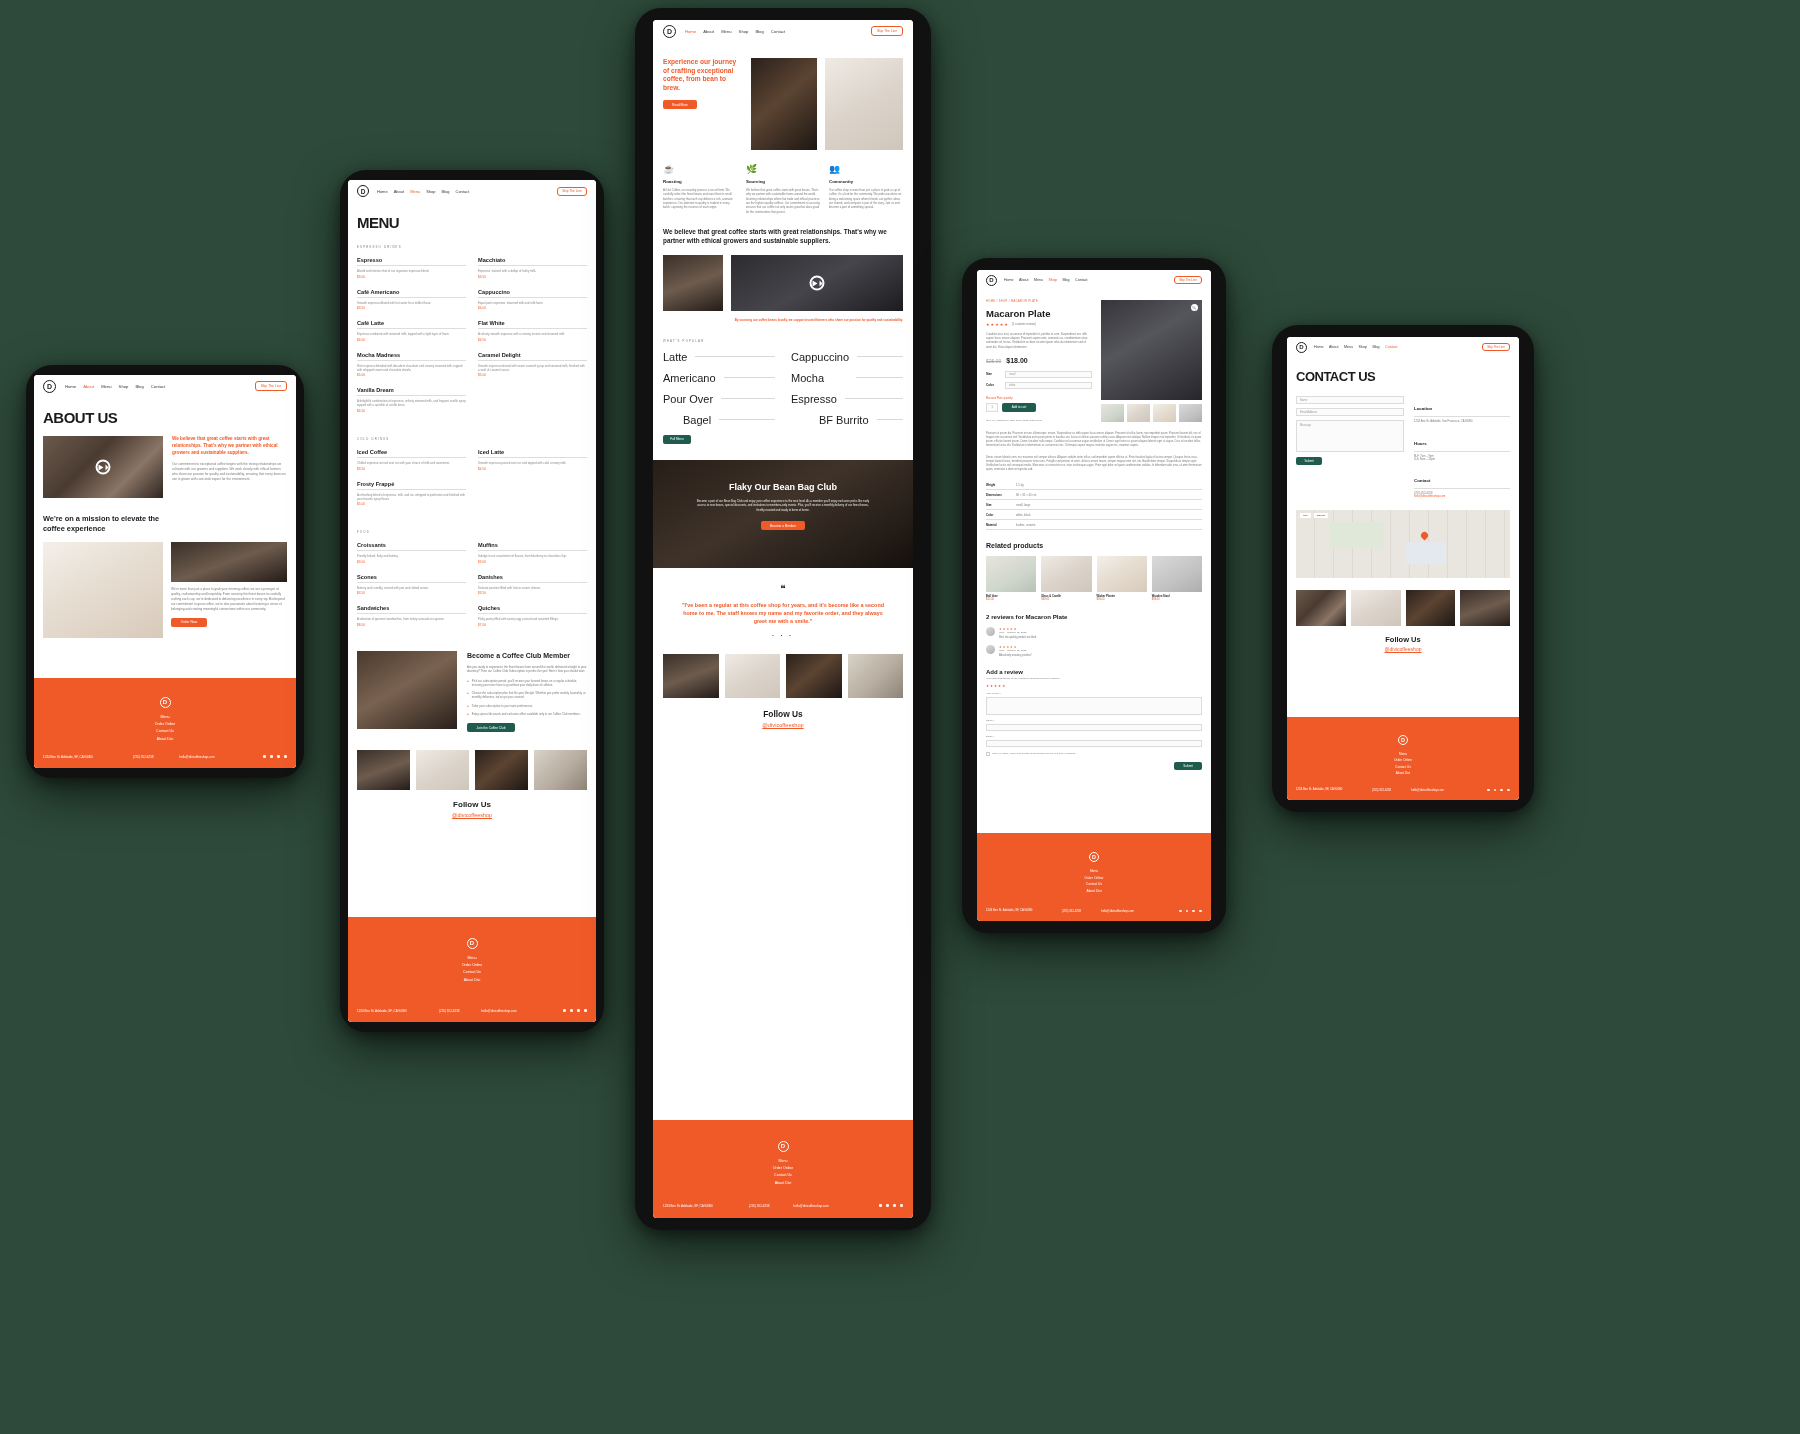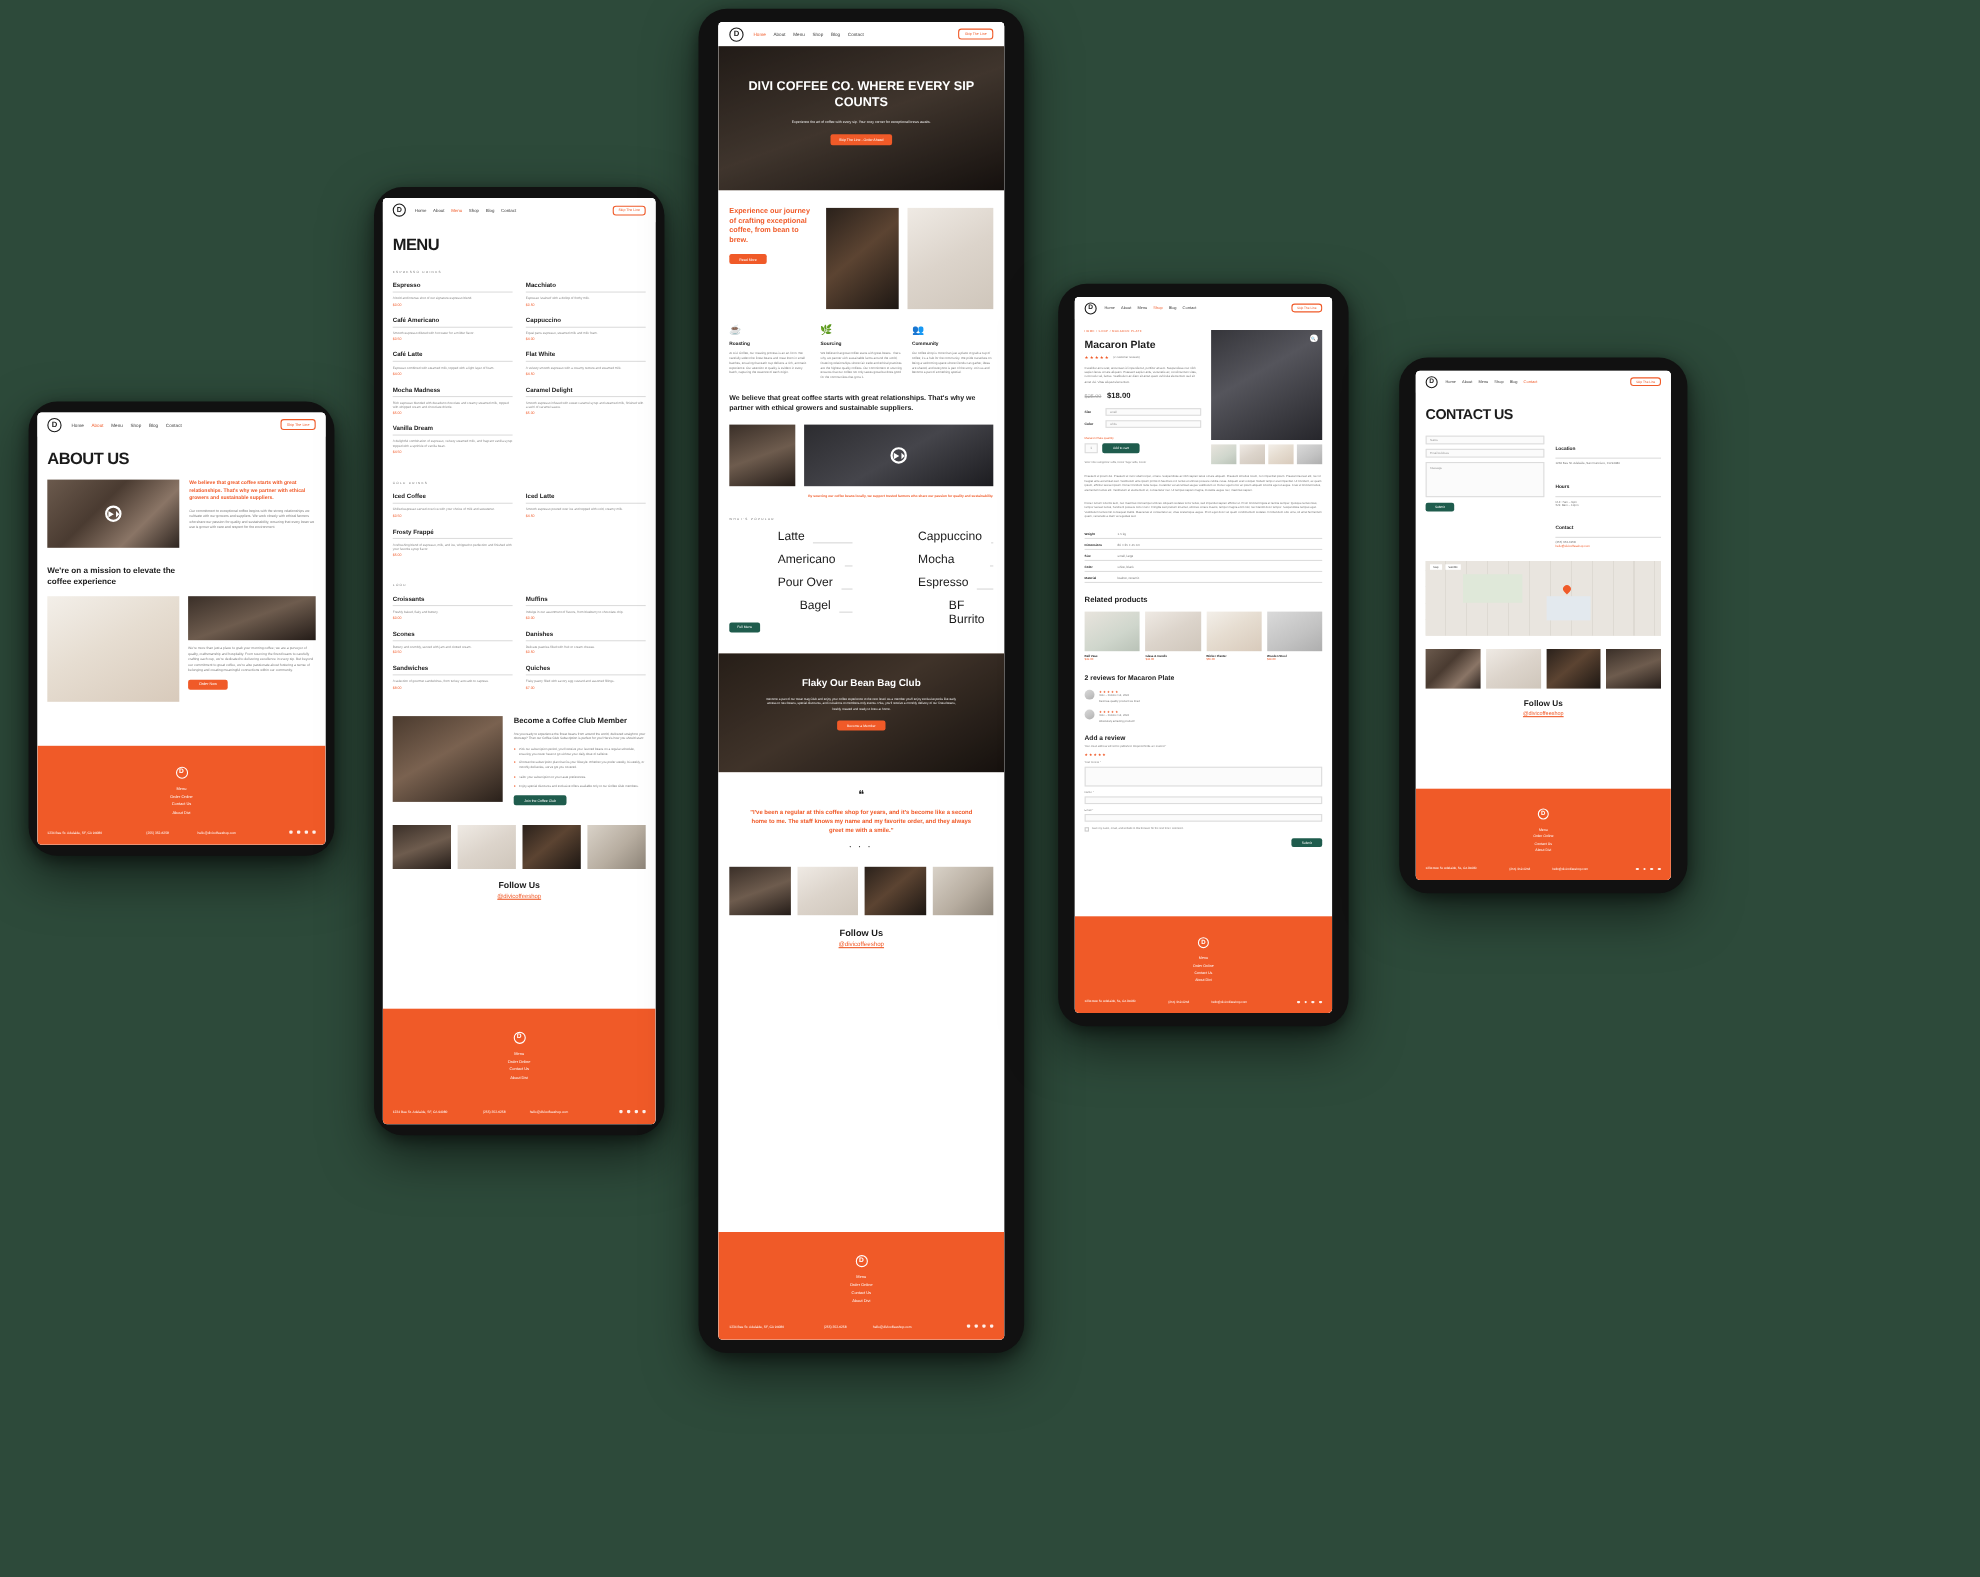--- a/index.html
+++ b/index.html
@@ -77,21 +77,21 @@
 
   .stars { color:#F05A28; letter-spacing:1px; }
 
   
   .mcols { display:flex; }
   .mcol { flex:1; }
   .mitem .name { font-weight:800; color:#1b1b1b; }
   .mitem .price { color:#F05A28; }
   .mitem .desc { color:#8a8a8a; }
 
-  .bigword { display:flex; align-items:flex-end;margin-left:44px; }
+  .bigword { display:flex; align-items:center; }
   .bigword .w { color:#1b1b1b; font-weight:400; }
   .bigword .ln { flex:1; border-bottom:1px solid #d8d8d8; margin-left:8px; }
 
   .formfield { border:1px solid #dcdcdc; background:#fbfbfb; color:#9a9a9a;
                display:flex; align-items:center; }
   .ico-round { border-radius:50%; display:flex; align-items:center; justify-content:center; }
 </style>
 </head>
 <body>
 
@@ -366,30 +366,20 @@
             <span class="active">Home</span>
             <span>About</span>
             <span>Menu</span>
             <span>Shop</span>
             <span>Blog</span>
             <span>Contact</span>
           </div>
           <div class="navbtn" style="width:32px;height:10px;font-size:3.3px;">Skip The Line</div>
         </div>
 
-        <div class="ph coffee2" style="height:131px;">
-          <div style="position:absolute;inset:0;background:rgba(0,0,0,.42);"></div>
-          <div style="position:absolute;left:18px;right:18px;top:30px;text-align:center;color:#fff;">
-            <div style="font-size:11.5px;font-weight:800;line-height:1.25;">DIVI COFFEE CO. WHERE EVERY SIP COUNTS</div>
-            <div style="font-size:3.2px;margin-top:8px;opacity:.92;">Experience the art of coffee with every sip. Your cozy corner for exceptional brews awaits.</div>
-            <div style="display:flex;justify-content:center;margin-top:9px;">
-              <div class="btn-orange" style="width:56px;height:10px;font-size:3.2px;">Skip The Line - Order Ahead</div>
-            </div>
-          </div>
-        </div>
 
         <div style="display:flex;gap:8px;padding:16px 10px 0;">
           <div style="width:80px;">
             <div class="orange" style="font-size:6.6px;font-weight:800;line-height:1.3;">Experience our journey of crafting exceptional coffee, from bean to brew.</div>
             <div class="btn-orange" style="width:34px;height:9px;font-size:3.2px;margin-top:8px;">Read More</div>
           </div>
           <div class="ph beans" style="width:66px;height:92px;"></div>
           <div class="ph light" style="flex:1;height:92px;"></div>
         </div>
 

